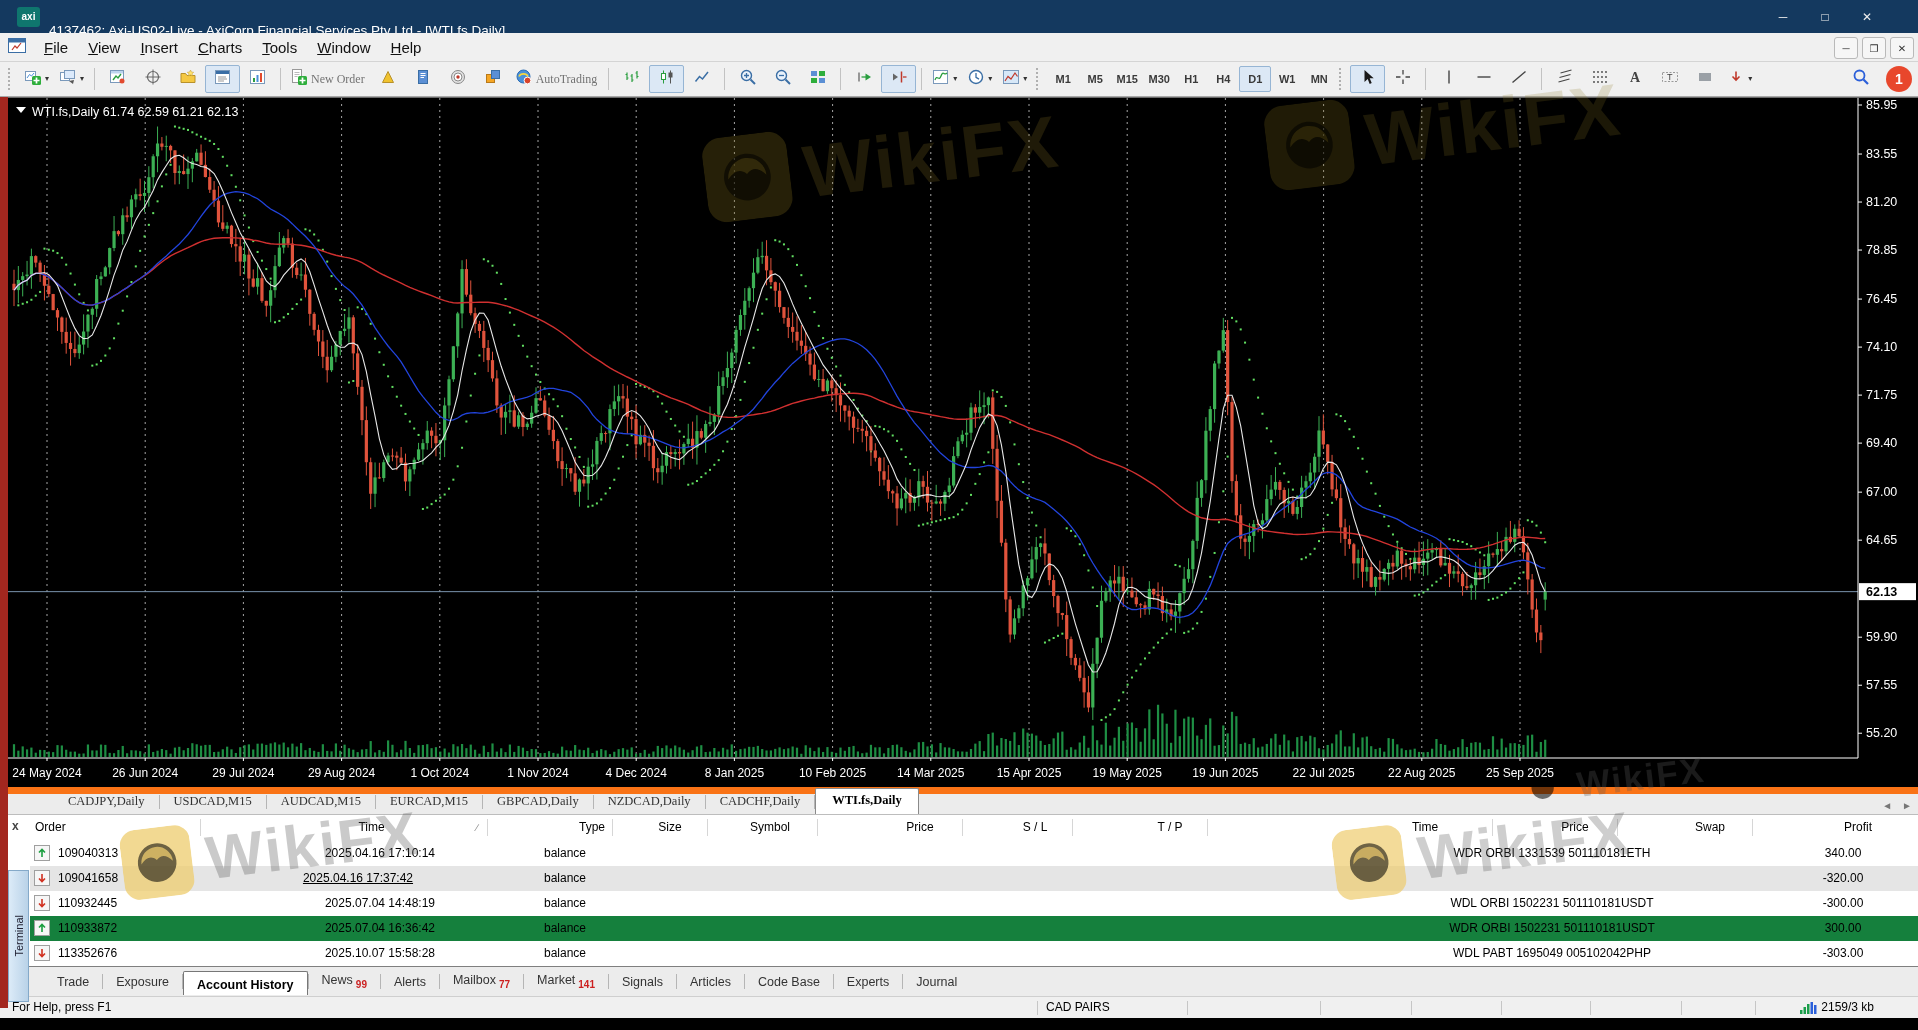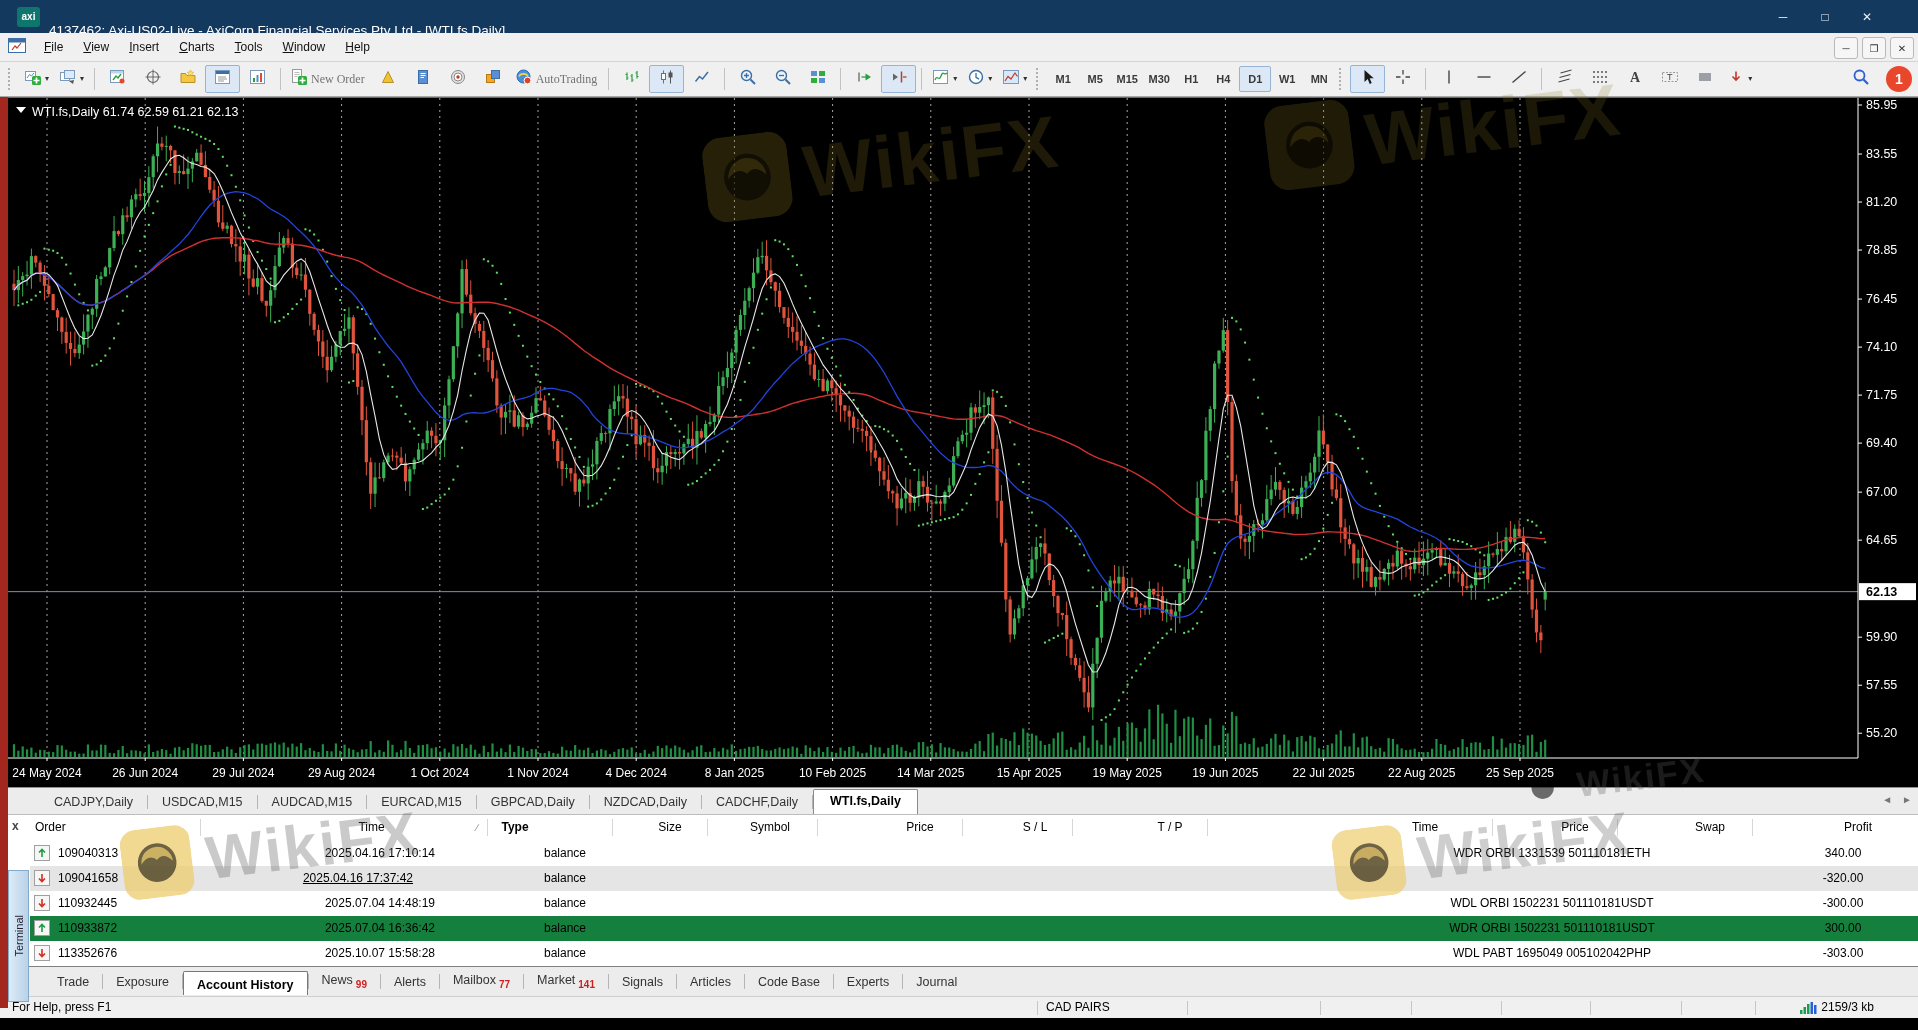--- a/index.html
+++ b/index.html
@@ -10,21 +10,21 @@
             display:flex;align-items:center;color:#fff;}
   .app-icon{width:23px;height:20px;margin:0 9px 0 17px;background:#0f766e;border-radius:3px;
             color:#fff;font-weight:bold;font-size:10px;display:flex;align-items:center;justify-content:center;}
   .title-text{font-size:13.5px;color:#fff;margin-top:28px;}
   .win-controls{position:absolute;right:30px;top:0;height:33px;display:flex;}
   .wbtn{width:42px;height:33px;display:flex;align-items:center;justify-content:center;color:#eee;font-size:12px;}
   
   .menubar{position:absolute;top:33px;left:0;width:1918px;height:29px;background:#f0f0f0;
            border-bottom:1px solid #d4d4d4;display:flex;align-items:center;box-sizing:border-box;}
   .menubar .mwin{margin:0 8px 0 8px;}
-  .mitem{font-size:12px;color:#111;padding:4px 10px;cursor:default;}
+  .mitem{font-size:15px;color:#111;padding:4px 10px;cursor:default;}
   .mitem u{text-decoration:underline;}
   .menu-win-controls{position:absolute;right:4px;top:4px;display:flex;gap:4px;}
   .mwbtn{width:22px;height:20px;border:1px solid #b9b9b9;border-radius:3px;background:#f6f6f6;
          display:flex;align-items:center;justify-content:center;font-size:10px;color:#333;}
   
   .toolbar{position:absolute;top:62px;left:0;width:1918px;height:35px;background:#f0f0f0;
            border-bottom:1px solid #a8a8a8;display:flex;align-items:center;box-sizing:border-box;padding-left:4px;}
   .tbtn{height:26px;min-width:27px;padding:0 3px;display:flex;align-items:center;justify-content:center;
         border:1px solid transparent;border-radius:2px;gap:3px;}
   .tbtn.pressed{background:#dce8f5;border-color:#96b5d4;}
@@ -35,21 +35,21 @@
   .tf{font-size:11px;font-weight:bold;color:#3a3a3a;height:24px;min-width:30px;display:flex;align-items:center;
       justify-content:center;border:1px solid transparent;border-radius:2px;}
   .tf.pressed{background:#dce8f5;border-color:#96b5d4;}
   .spacer{flex:1;}
   .notif-badge{width:26px;height:26px;border-radius:50%;background:#e8472c;color:#fff;font-weight:bold;
                font-size:14px;display:flex;align-items:center;justify-content:center;margin:0 6px 0 8px;}
   
   .chartwrap{position:absolute;top:97px;left:0;width:1918px;height:690px;background:#000;border-top:1px solid #6a6a6a;box-sizing:border-box;}
   
   .tabbar-charts{position:absolute;top:787px;left:0;width:1918px;height:27px;background:#ececec;
-                 border-top:1px solid #f97316;display:flex;align-items:flex-end;box-sizing:border-box;padding-left:40px;}
+                 border-top:7px solid #f97316;display:flex;align-items:flex-end;box-sizing:border-box;padding-left:54px;font-family:Liberation Serif, serif;}
   .ctab{font-size:12.5px;color:#333;padding:4px 14px 5px;white-space:nowrap;}
   .ctab.active{background:#fff;border:1px solid #8a8a8a;border-bottom:none;font-weight:bold;color:#000;
                border-radius:2px 2px 0 0;padding:4px 16px 6px;}
   .ctabsep{width:1px;height:14px;background:#b5b5b5;margin-bottom:5px;}
   .tab-scrolls{position:absolute;right:6px;top:6px;display:flex;gap:10px;color:#777;font-size:10px;}
   
   .terminal{position:absolute;top:814px;left:0;width:1918px;height:152px;background:#fff;border-top:1px solid #bdbdbd;box-sizing:border-box;}
   .term-close{position:absolute;left:12px;top:4px;font-size:12px;color:#444;font-weight:bold;}
   .trow{position:absolute;left:30px;width:1888px;height:25px;}
   .thead{top:0;height:26px;background:#fff;border-bottom:1px solid #d8d8d8;}
@@ -1916,21 +1916,21 @@
         <span>►</span>
       </div>
     </div>
 
   <div class="terminal" id="terminal">
     <span class="term-close">x</span>
   <div class="trow thead">
         <span class="tcell" style="left: 5px;">Order</span>
         <span class="tcell r" style="right: 1454px; width: 185px;">Time</span>
         <span class="tcell" style="right: 1440px; color: rgb(136, 136, 136); font-size: 10px;">∕</span>
-        <span class="tcell r" style="right: 1373px; width: 60px; font-weight: bold;">Type</span>
+        <span class="tcell r" style="right: 1296px; width: 60px;">Type</span>
         <span class="tcell r" style="right: 1218px; width: 60px;">Size</span>
         <span class="tcell r" style="right: 1108px; width: 80px;">Symbol</span>
         <span class="tcell r" style="right: 963px; width: 70px;">Price</span>
         <span class="tcell r" style="right: 853px; width: 60px;">S / L</span>
         <span class="tcell r" style="right: 718px; width: 60px;">T / P</span>
         <span class="tcell r" style="right: 433px; width: 120px;">Time</span>
         <span class="tcell r" style="right: 308px; width: 70px;">Price</span>
         <span class="tcell r" style="right: 173px; width: 70px;">Swap</span>
         <span class="tcell r" style="right: 20px; width: 80px;">Profit</span>
         <div class="hsep" style="left: 170px;"></div>

